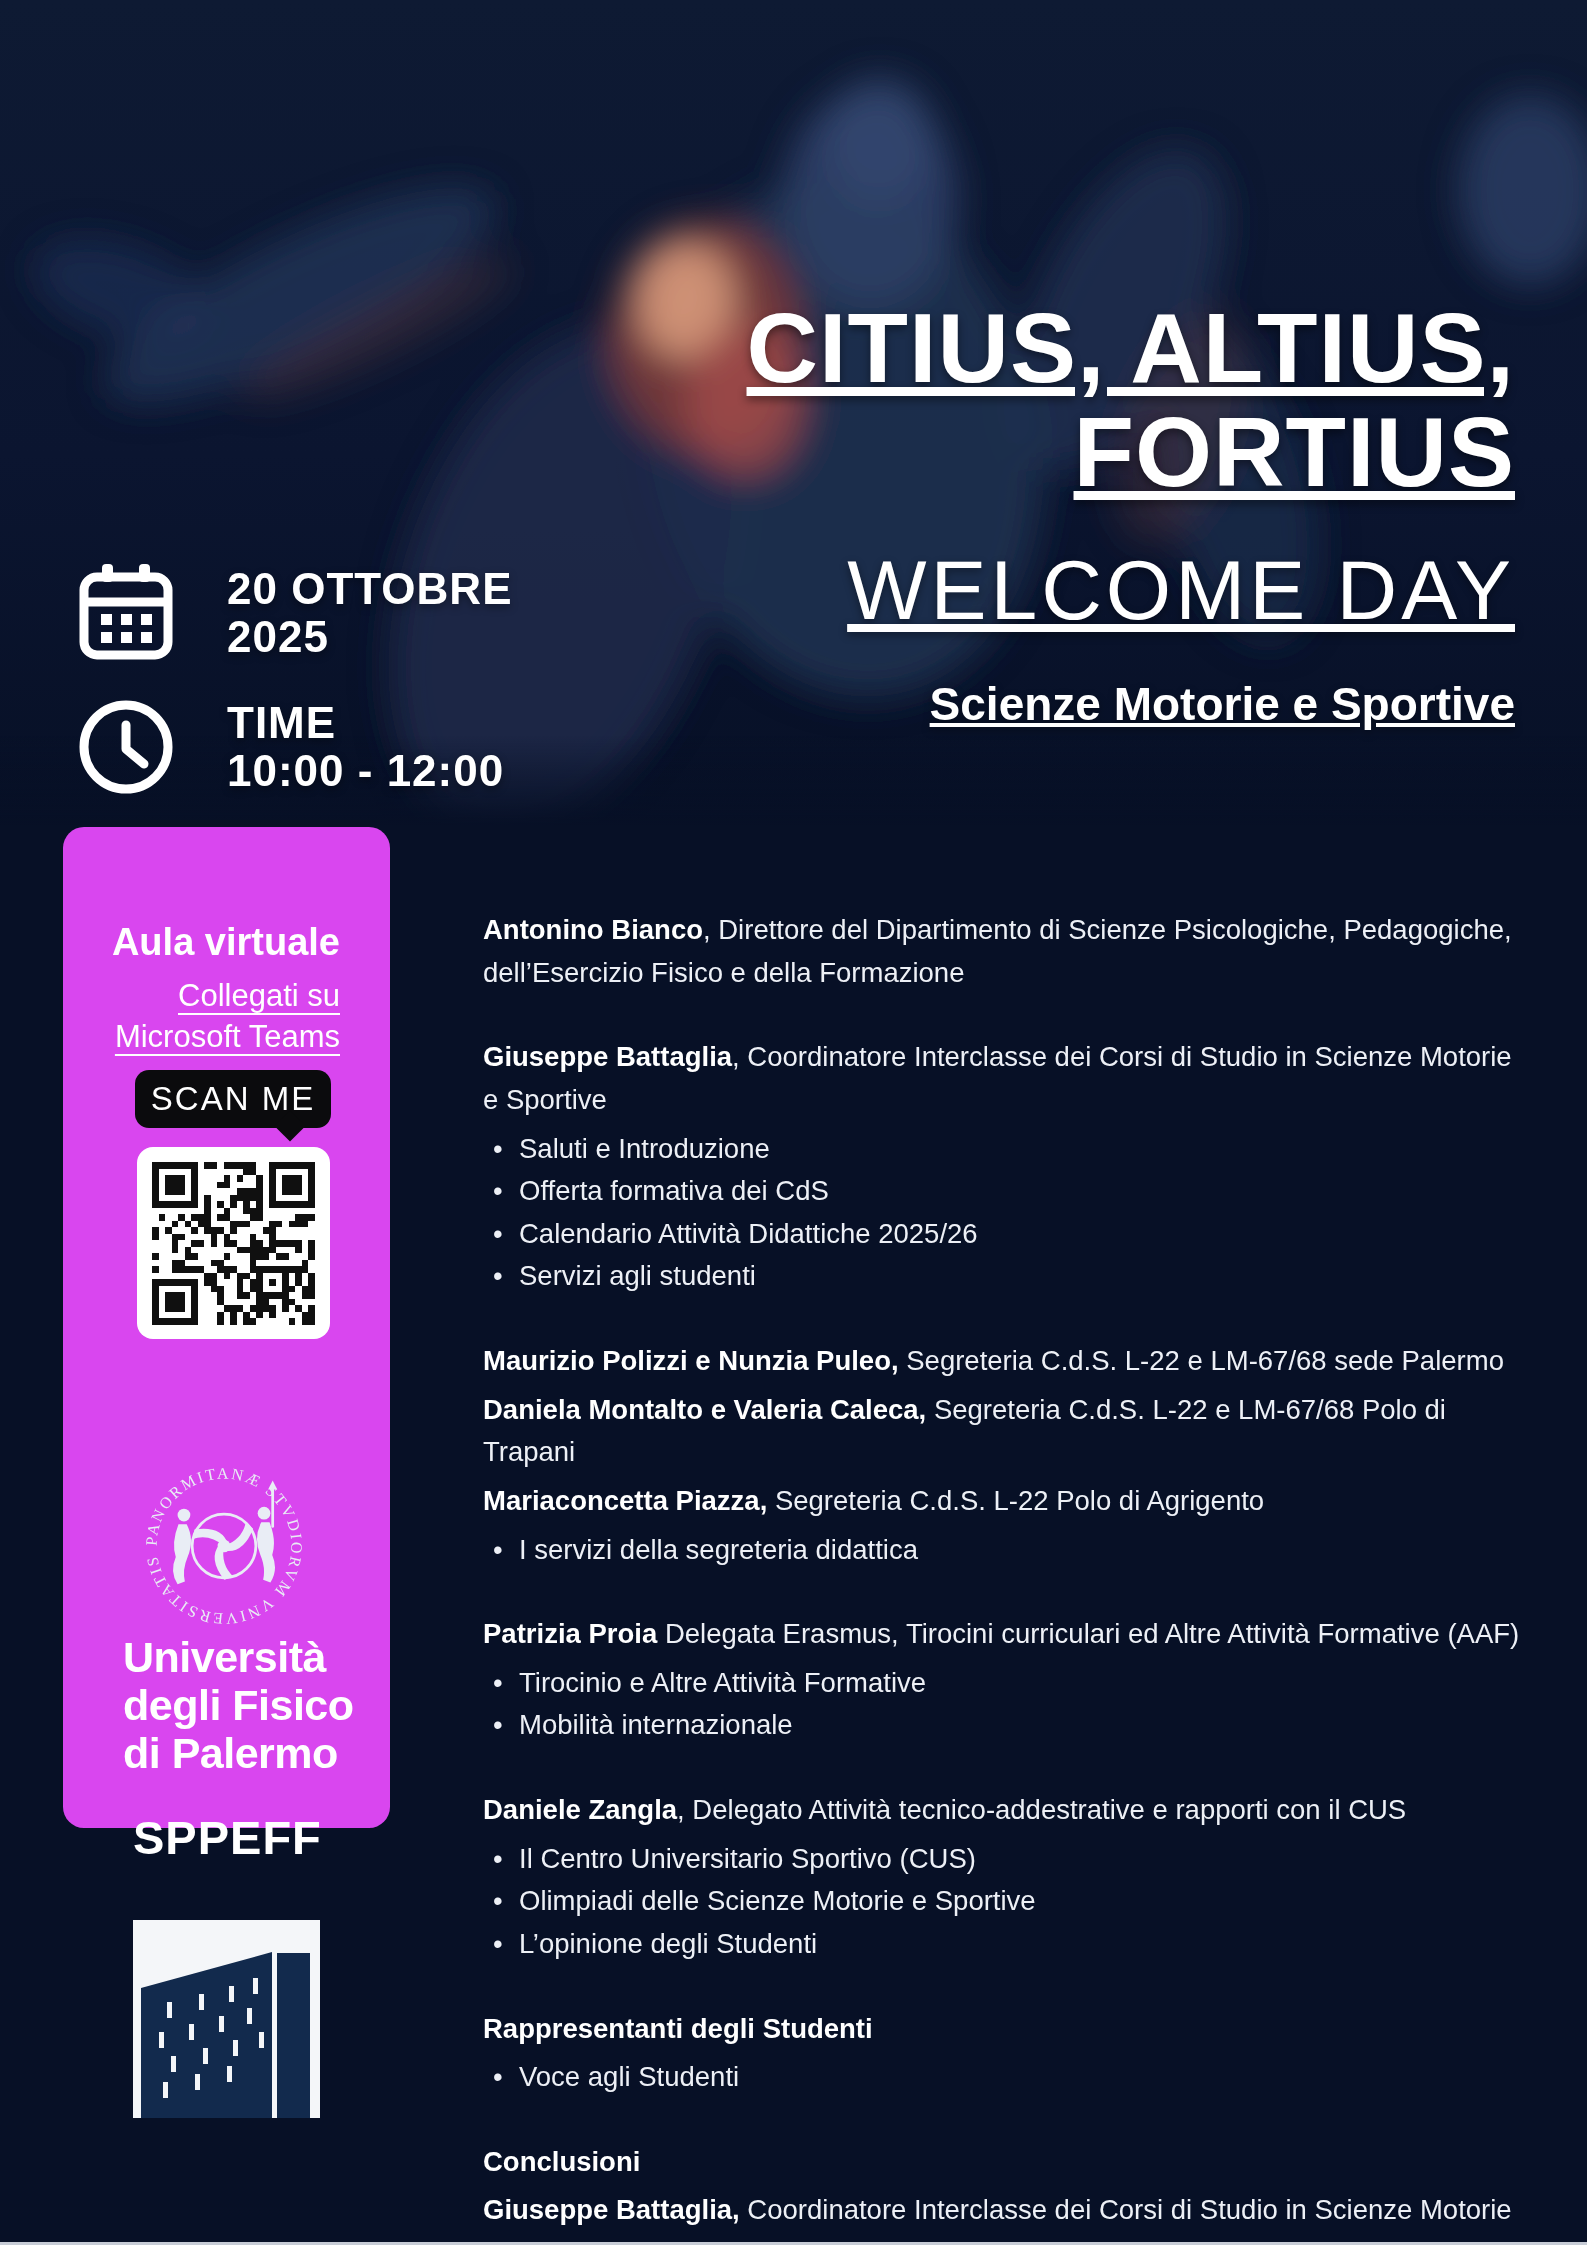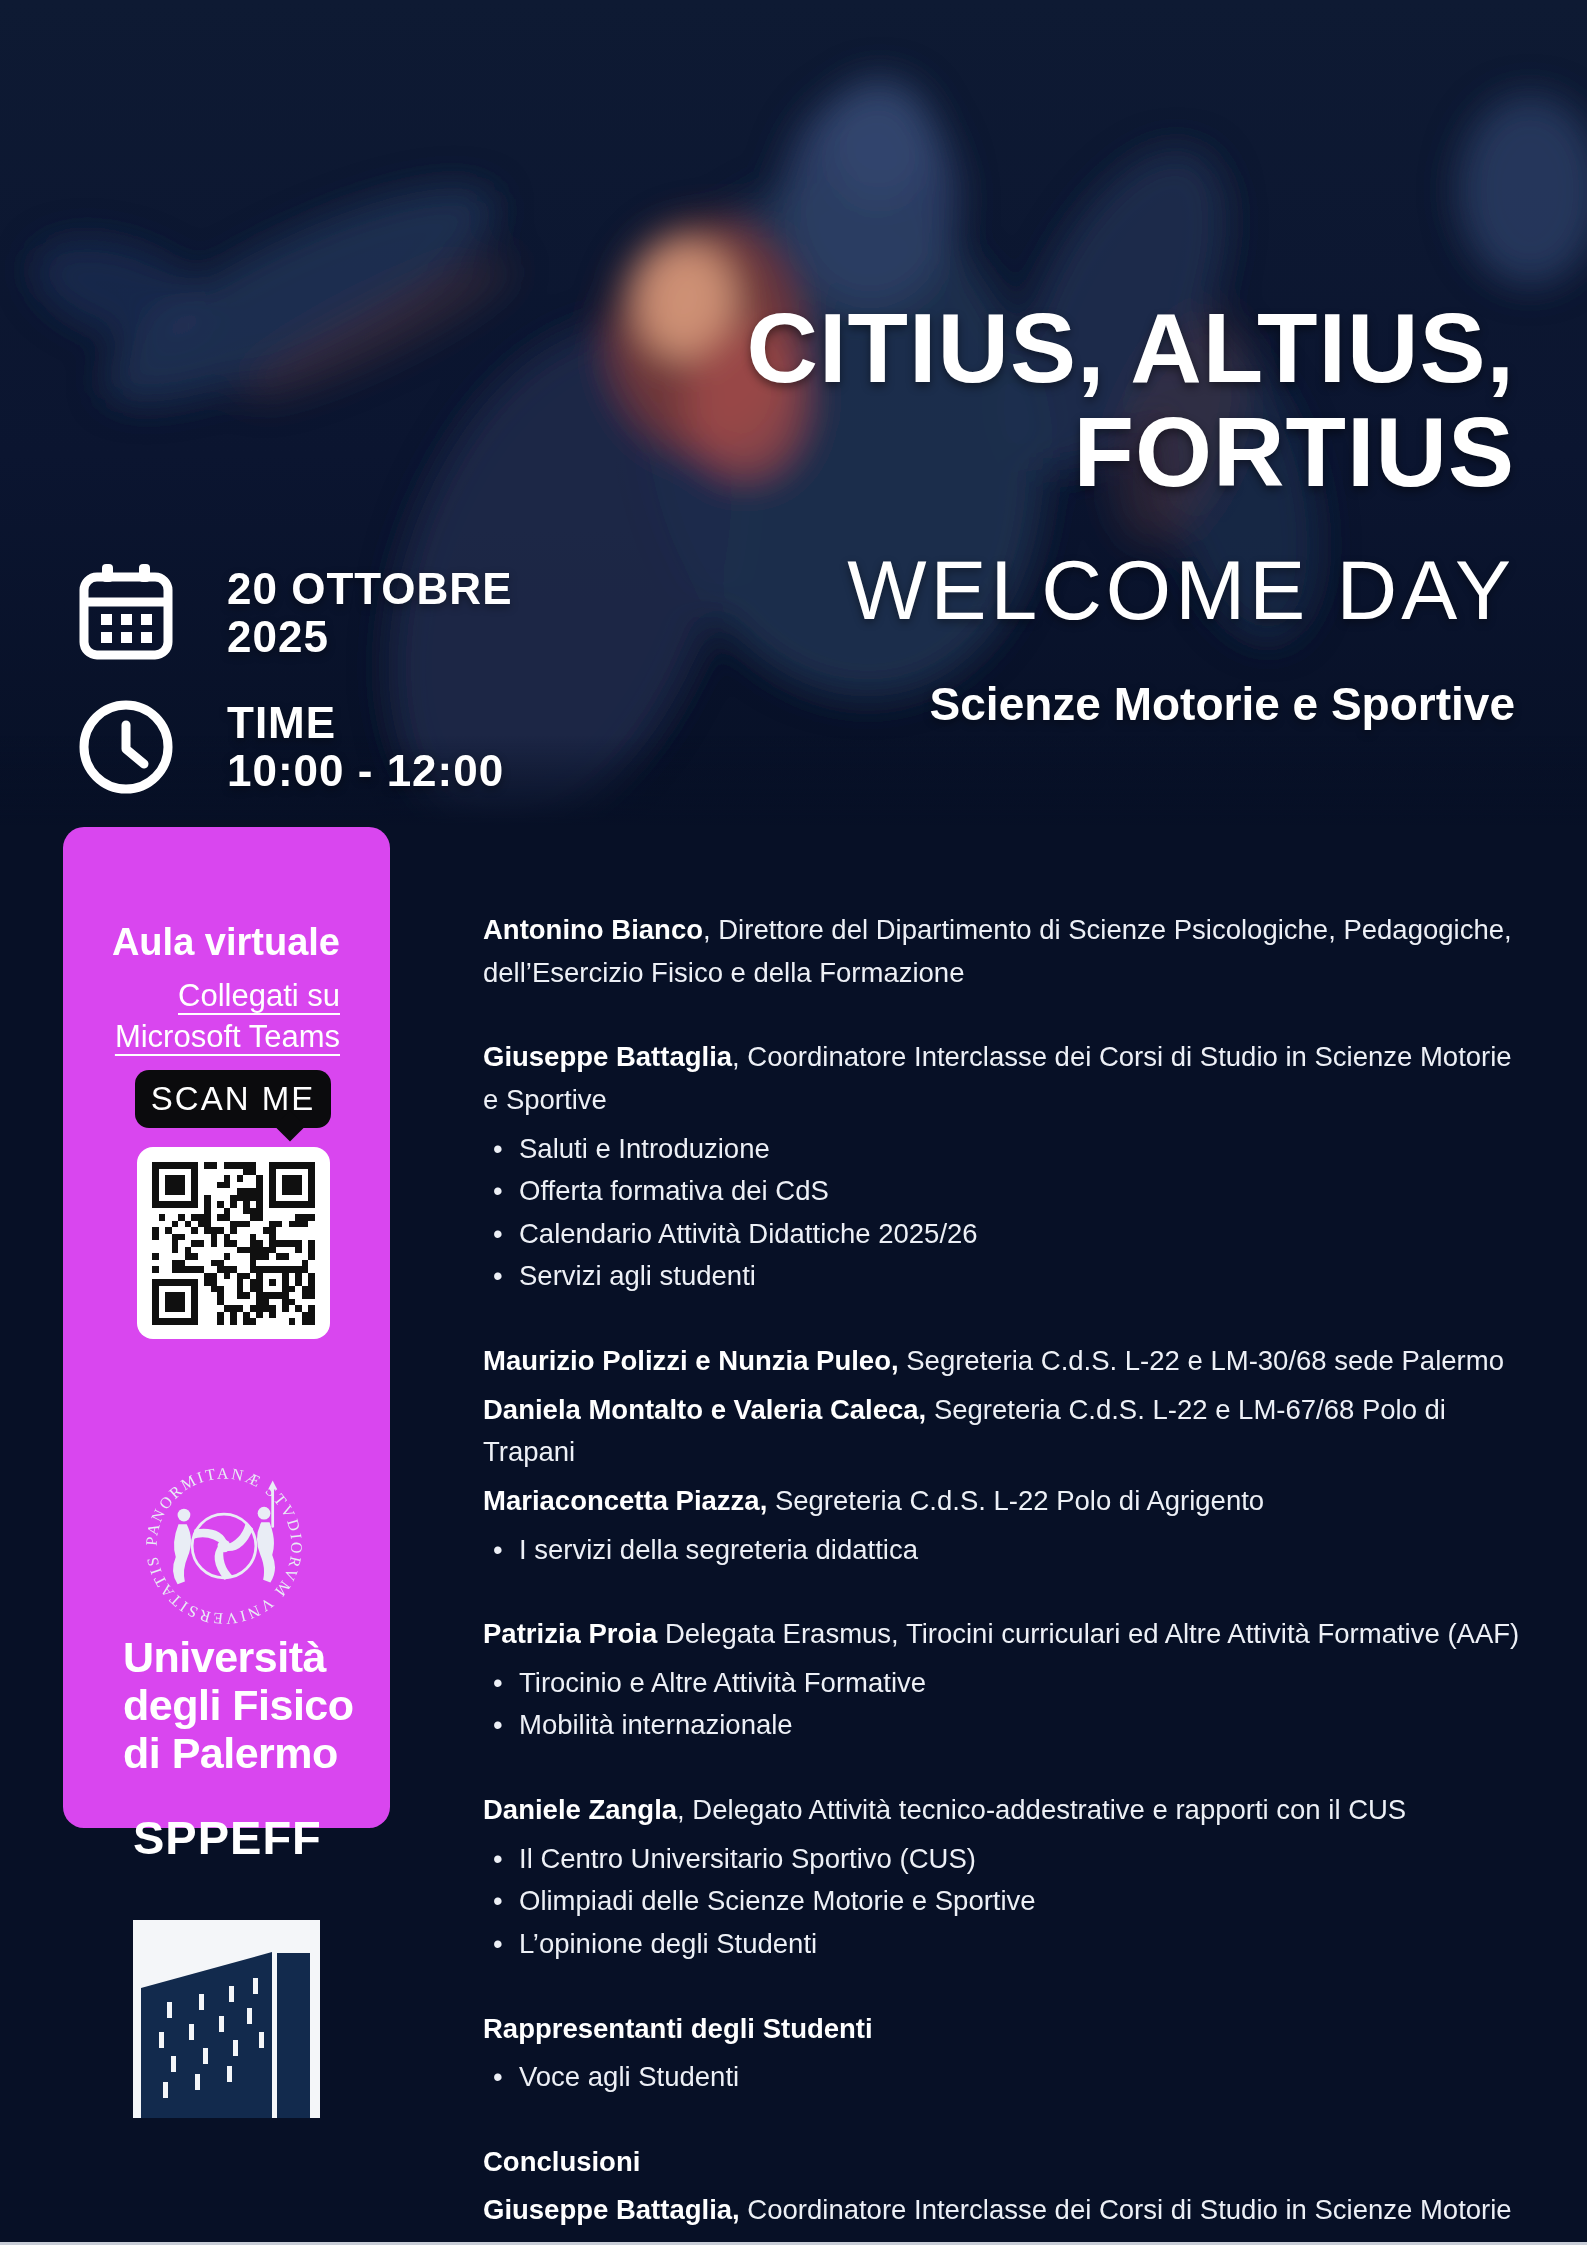--- a/index.html
+++ b/index.html
@@ -6,21 +6,21 @@
   .poster{position:relative;width:1587px;height:2245px;overflow:hidden;
     background:#071026;color:#ffffff;font-family:"Liberation Sans",sans-serif;}
 
   
   .hero{position:absolute;left:0;top:0;width:1587px;height:826px;
     background:linear-gradient(180deg,#0e1a33 0%,#0b1530 55%,#071026 100%);}
   .runner{position:absolute;left:0;top:0;}
   .hero-fade{position:absolute;left:0;bottom:0;width:100%;height:90px;
     background:linear-gradient(180deg,rgba(7,16,38,0) 0%,#071026 100%);}
 
-  .hero-text{position:absolute;top:296px;right:72px;text-align:right;z-index:3;}
+  .hero-text{position:absolute;top:296px;right:72px;text-align:right;z-index:3;text-decoration:underline;}
   .hero-title{font-size:99px;font-weight:800;line-height:1.05;letter-spacing:1px;
     text-shadow:0 4px 10px rgba(0,0,0,.45);}
   .welcome{font-size:84px;font-weight:300;letter-spacing:4px;margin-top:38px;
     text-shadow:0 3px 8px rgba(0,0,0,.4);}
   .hero-sub{font-size:46px;font-weight:800;line-height:1.38;margin-top:34px;
     text-shadow:0 3px 8px rgba(0,0,0,.4);}
 
   .schedule{position:absolute;left:73px;top:560px;display:flex;flex-direction:column;gap:28px;z-index:3;}
   .sched-row{display:flex;align-items:center;gap:48px;}
   .sched-icon{flex:0 0 auto;}
@@ -516,21 +516,21 @@
       <section class="agenda-section">
         <p class="agenda-line"><strong>Giuseppe Battaglia</strong><span>, Coordinatore Interclasse dei Corsi di Studio in Scienze Motorie e Sportive</span></p>
         <ul class="agenda-bullets">
           <li>Saluti e Introduzione</li>
           <li>Offerta formativa dei CdS</li>
           <li>Calendario Attività Didattiche 2025/26</li>
           <li>Servizi agli studenti</li>
         </ul>
       </section>
       <section class="agenda-section">
-        <p class="agenda-line"><strong>Maurizio Polizzi e Nunzia Puleo,</strong><span> Segreteria C.d.S. L-22 e LM-30/68 sede Palermo</span></p>
+        <p class="agenda-line"><strong>Maurizio Polizzi e Nunzia Puleo,</strong><span> Segreteria C.d.S. L-22 e LM-67/68 sede Palermo</span></p>
         <p class="agenda-line"><strong>Daniela Montalto e Valeria Caleca,</strong><span> Segreteria C.d.S. L-22 e LM-67/68 Polo di Trapani</span></p>
         <p class="agenda-line"><strong>Mariaconcetta Piazza,</strong><span> Segreteria C.d.S. L-22 Polo di Agrigento</span></p>
         <ul class="agenda-bullets">
           <li>I servizi della segreteria didattica</li>
         </ul>
       </section>
       <section class="agenda-section">
         <p class="agenda-line"><strong>Patrizia Proia</strong><span> Delegata Erasmus, Tirocini curriculari ed Altre Attività Formative (AAF)</span></p>
         <ul class="agenda-bullets">
           <li>Tirocinio e Altre Attività Formative</li>

